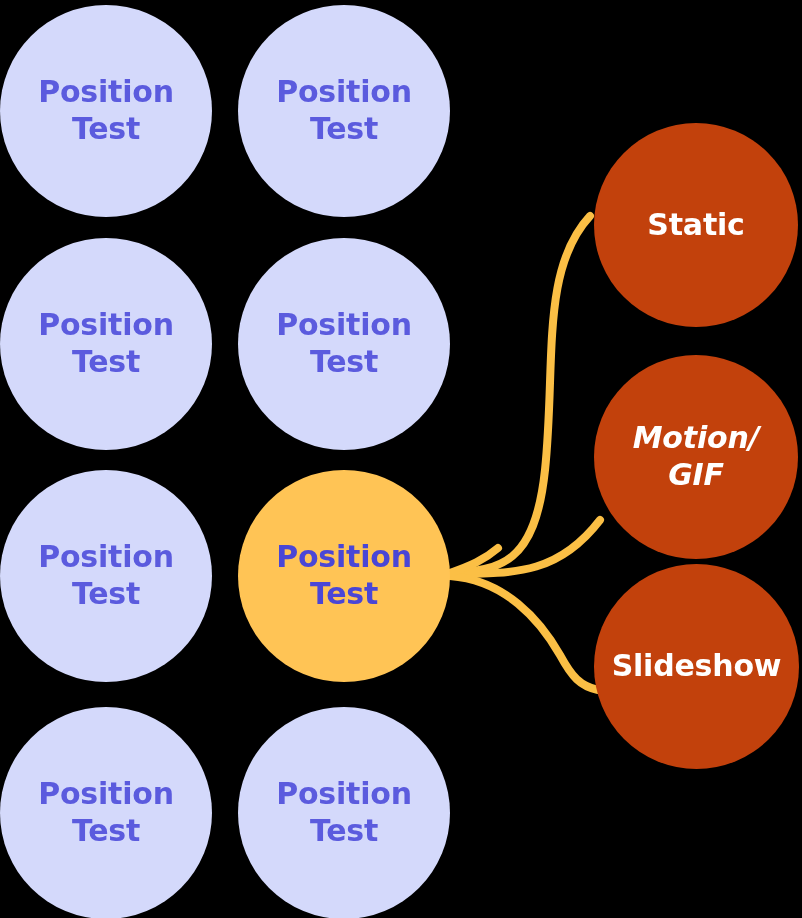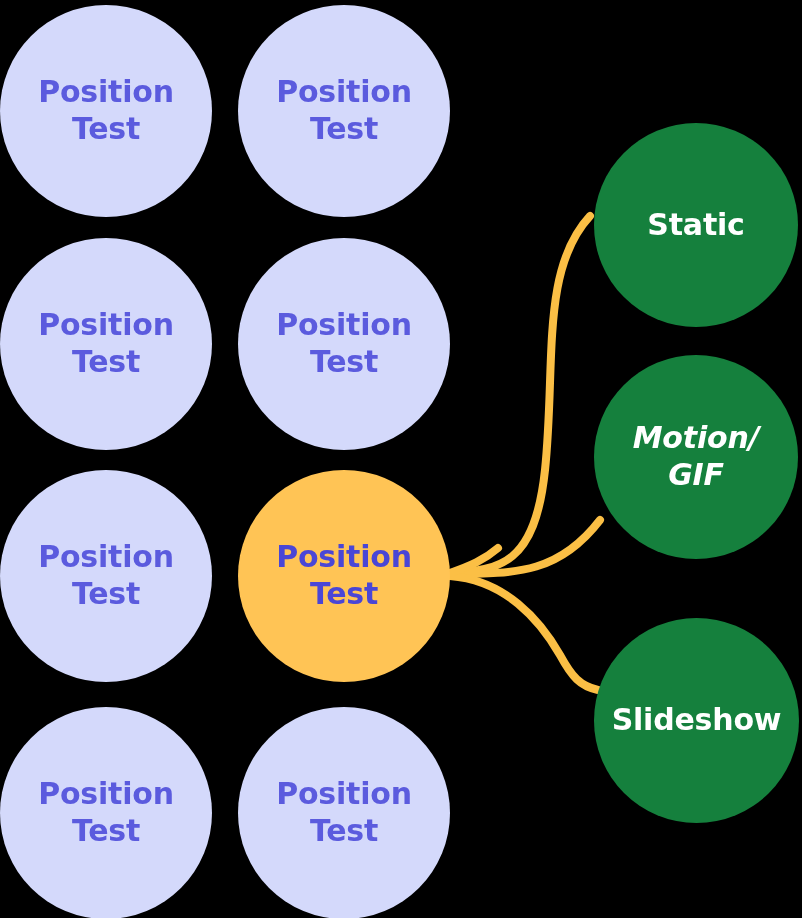--- a/index.html
+++ b/index.html
@@ -47,21 +47,21 @@
     font-size: 30px;
     font-weight: 600;
   }
   .node-grid.is-selected {
     background: #ffc455;
   }
   .node-grid.is-selected .node-label {
     color: #4a46d6;
   }
   .node-option {
-    background: #15803d;
+    background: #c2410c;
   }
   .node-option .node-label {
     color: #ffffff;
     font-size: 30px;
     font-weight: 600;
   }
 </style>
 </head>
 <body style="background: rgb(0, 0, 0);">
 
@@ -111,18 +111,18 @@
       </div>
     </div>
   <div id="option-layer">
       <div class="node node-option" style="left: 594px; top: 123px; width: 204px; height: 204px;">
         <span class="node-label">Static</span>
       </div>
       <div class="node node-option" style="left: 594px; top: 355px; width: 204px; height: 204px; font-style: italic;">
         <span class="node-label">Motion/
 GIF</span>
       </div>
-      <div class="node node-option" style="left: 594px; top: 618px; width: 205px; height: 205px;">
+      <div class="node node-option" style="left: 594px; top: 564px; width: 205px; height: 205px;">
         <span class="node-label">Slideshow</span>
       </div>
     </div>
 
 </div>
 
 </body></html>

